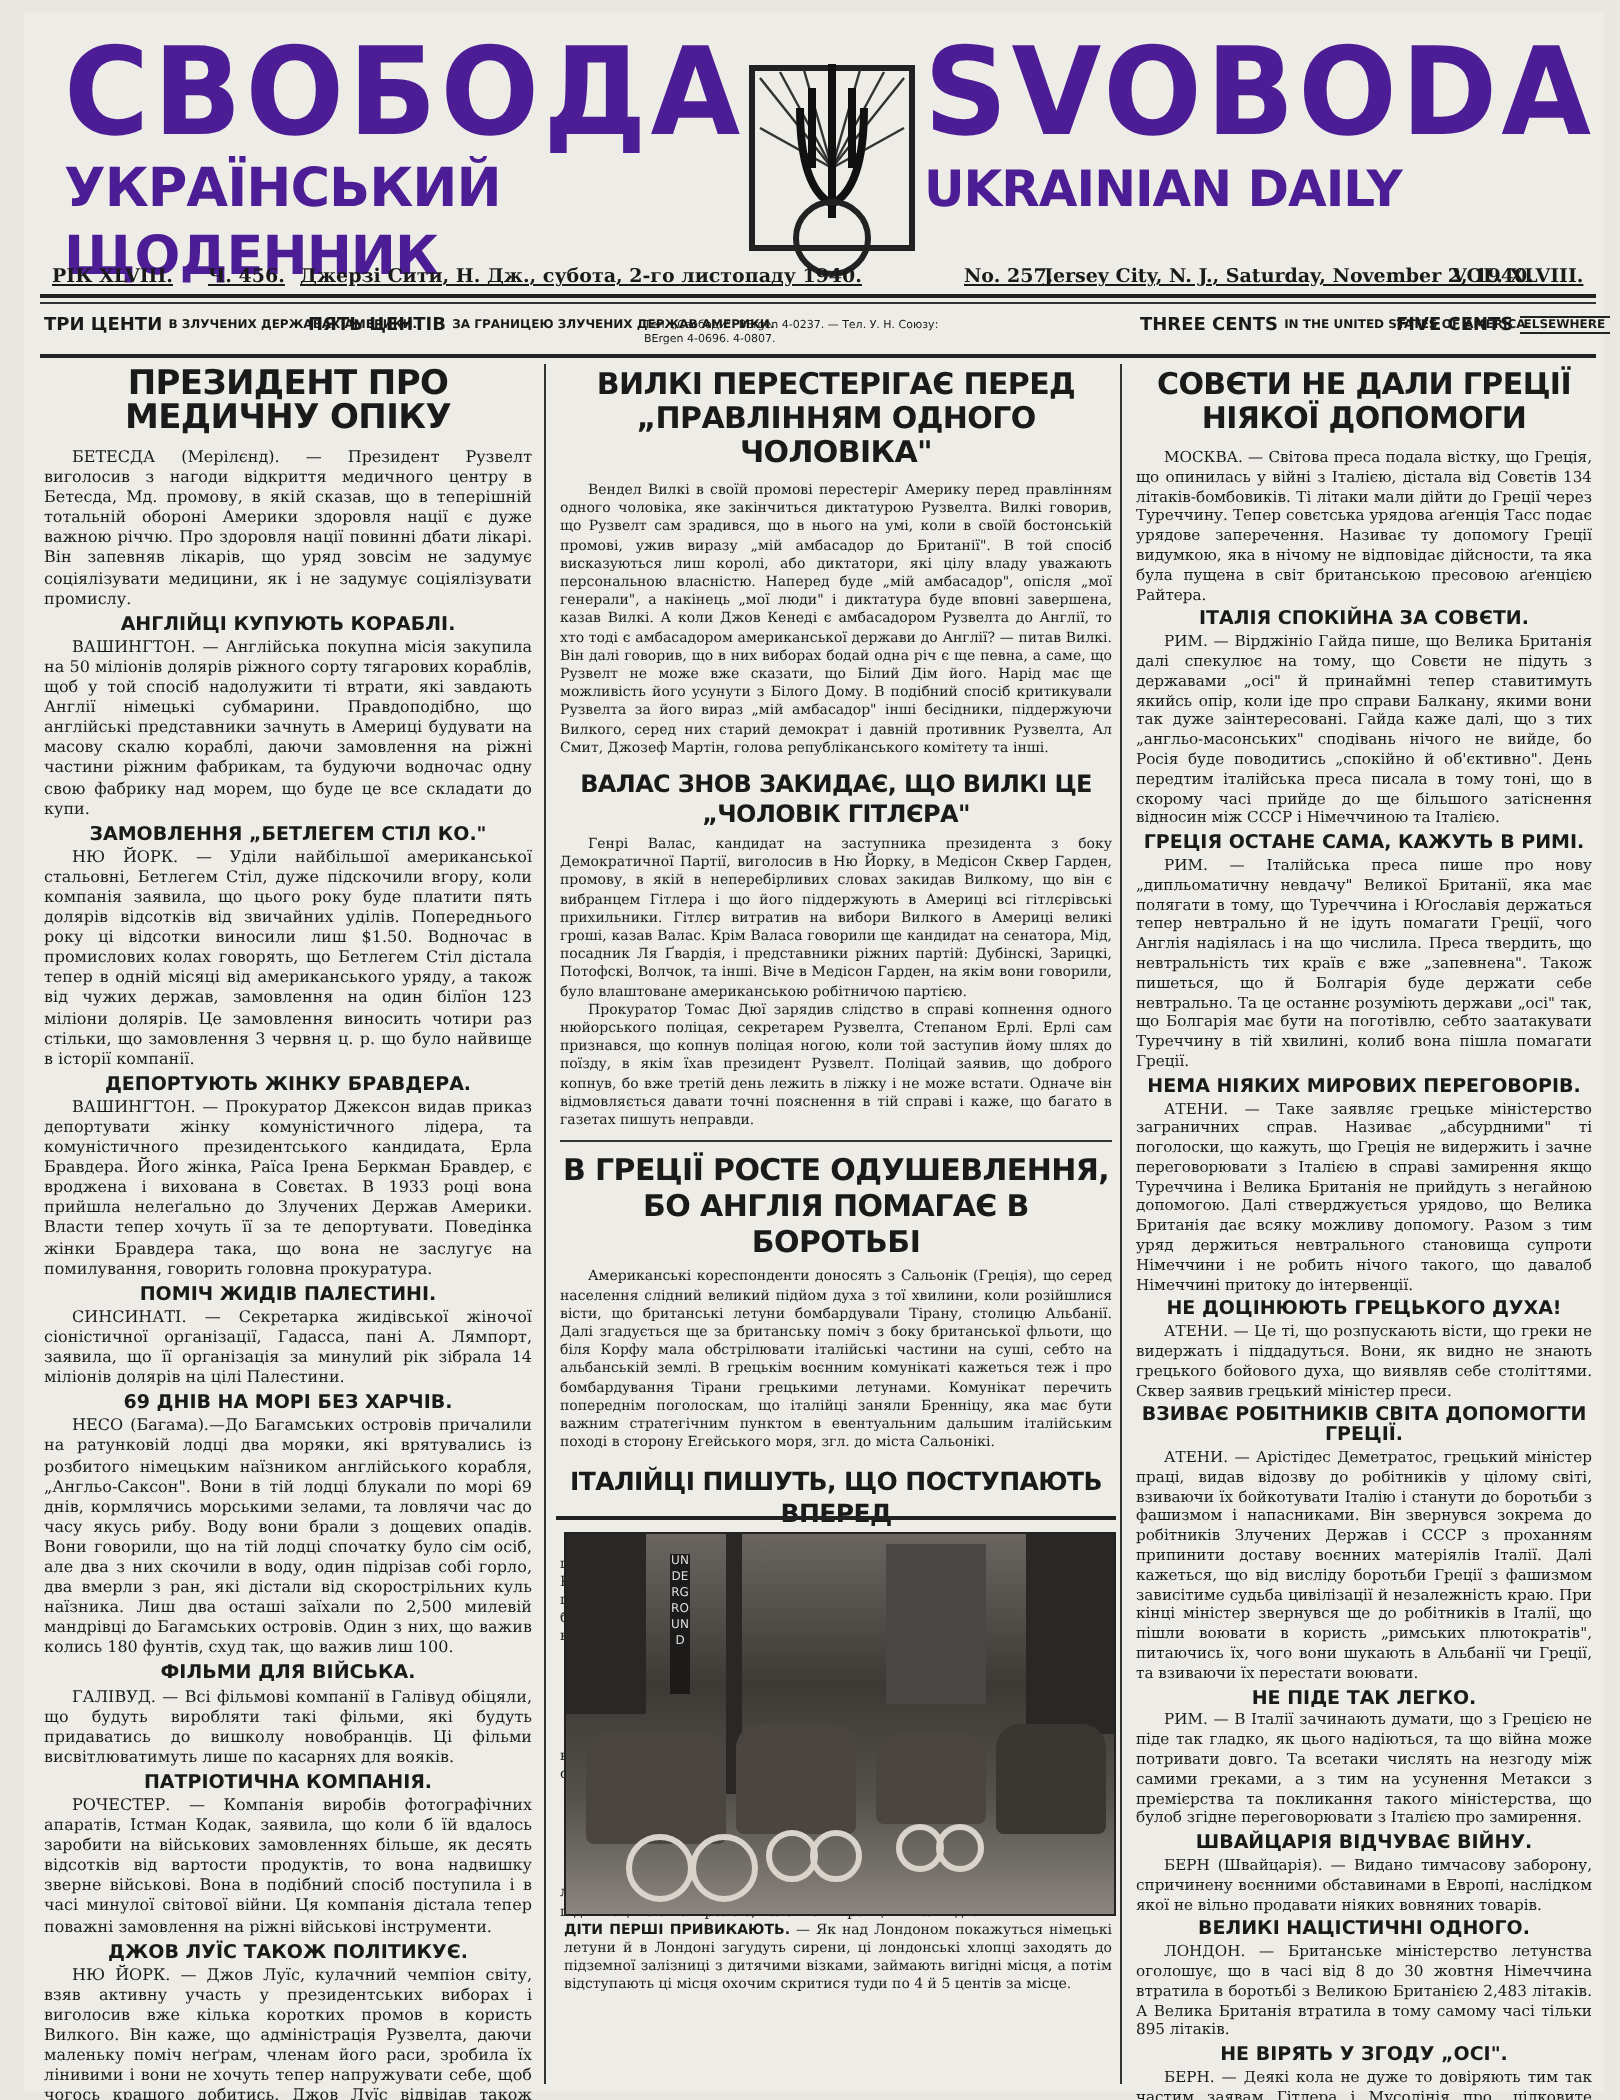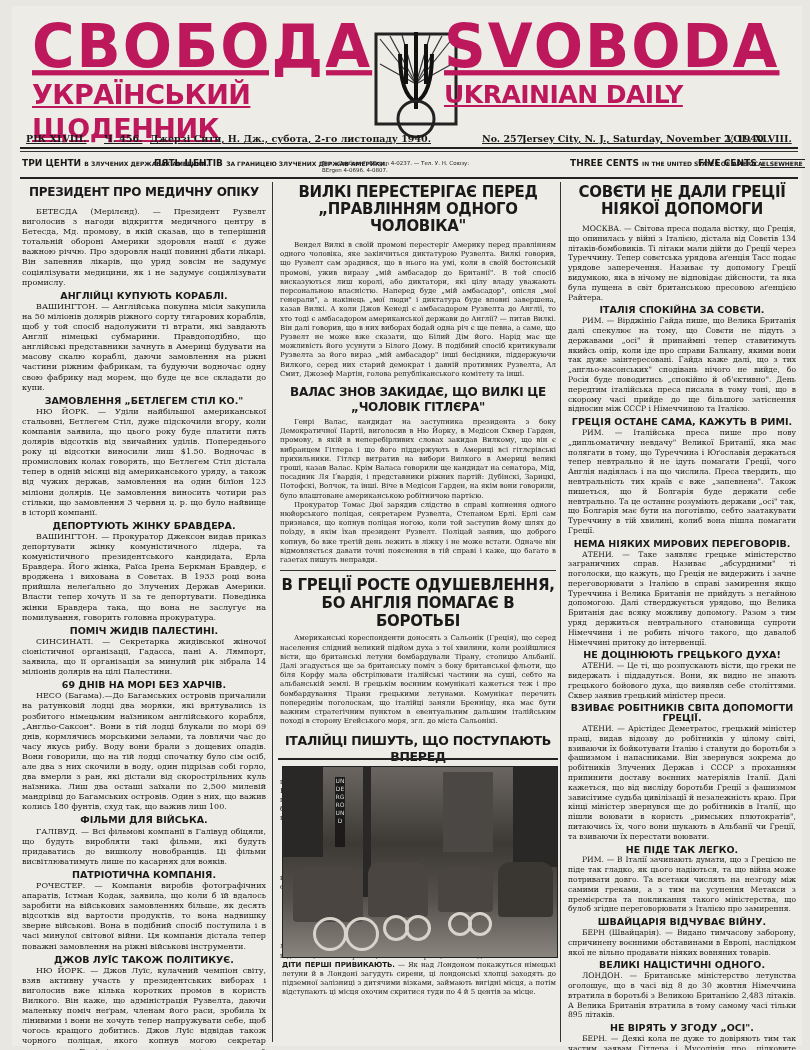--- a/index.html
+++ b/index.html
@@ -1,20 +1,20 @@
 <!DOCTYPE html>
 <html><head>
 <meta charset="utf-8">
 <style>
   html,body{margin:0;padding:0;}
   body{width:810px;height:1050px;background:#e9e7e1;overflow:hidden;font-family:"DejaVu Serif",serif;color:#1a1a1a;}
   .page{position:absolute;left:12px;top:6px;width:790px;height:1040px;background:#eeece6;}
-  .mast-left,.mast-right{position:absolute;top:8px;font-family:"DejaVu Sans",sans-serif;font-weight:bold;color:#be185d;text-decoration:underline;}
+  .mast-left,.mast-right{position:absolute;top:8px;font-family:"DejaVu Sans",sans-serif;font-weight:bold;color:#4c1d95;}
   .mast-left{left:20px;width:340px;}
-  .mast-right{left:432px;width:340px;}
+  .mast-right{left:450px;width:340px;}
   .mast-big{font-size:58px;letter-spacing:2px;line-height:64px;transform:scaleY(1.05);}
   .mast-sub{font-size:27px;line-height:34px;letter-spacing:-0.5px;}
   .emblem{position:absolute;left:358px;top:8px;width:92px;height:130px;}
   .dateline{position:absolute;top:127px;font-size:9.5px;font-weight:bold;white-space:nowrap;text-decoration:underline;}
   .rule{position:absolute;left:8px;width:778px;border-top:2px solid #222;}
   .rule.thin{border-top:1px solid #333;}
   .price{position:absolute;top:152px;font-family:"DejaVu Sans",sans-serif;font-size:9px;font-weight:bold;white-space:nowrap;}
   .price small{font-size:6px;display:inline-block;vertical-align:middle;line-height:7px;text-align:center;}
   .vrule{position:absolute;border-left:1.5px solid #333;}
   .col{position:absolute;font-size:8px;line-height:10.1px;text-align:justify;}
@@ -89,21 +89,21 @@
     <span>FIVE CENTS</span>
     <small style="border-top:1px solid #222;border-bottom:1px solid #222;padding:0 2px">ELSEWHERE</small>
   </div>
 
   <div class="rule" style="top:171px"></div>
 
   <div class="vrule" style="left:260px;top:176px;height:860px"></div>
   <div class="vrule" style="left:548px;top:176px;height:860px"></div>
 
   <div class="col" style="left:10px;top:178px;width:244px">
-    <h2 class="h-big" style="font-size:12px">ПРЕЗИДЕНТ ПРО МЕДИЧНУ ОПІКУ</h2>
+    <h2 class="h-big" style="font-size:17px">ПРЕЗИДЕНТ ПРО МЕДИЧНУ ОПІКУ</h2>
     <p>БЕТЕСДА (Мерілєнд). — Президент Рузвелт виголосив з нагоди відкриття медичного центру в Бетесда, Мд. промову, в якій сказав, що в теперішній тотальній обороні Америки здоровля нації є дуже важною річчю. Про здоровля нації повинні дбати лікарі. Він запевняв лікарів, що уряд зовсім не задумує соціялізувати медицини, як і не задумує соціялізувати промислу.</p>
     <h3>АНГЛІЙЦІ КУПУЮТЬ КОРАБЛІ.</h3>
     <p>ВАШИНГТОН. — Англійська покупна місія закупила на 50 міліонів долярів ріжного сорту тягарових кораблів, щоб у той спосіб надолужити ті втрати, які завдають Англії німецькі субмарини. Правдоподібно, що англійські представники зачнуть в Америці будувати на масову скалю кораблі, даючи замовлення на ріжні частини ріжним фабрикам, та будуючи водночас одну свою фабрику над морем, що буде це все складати до купи.</p>
     <h3>ЗАМОВЛЕННЯ „БЕТЛЕГЕМ СТІЛ КО."</h3>
     <p>НЮ ЙОРК. — Уділи найбільшої американської стальовні, Бетлегем Стіл, дуже підскочили вгору, коли компанія заявила, що цього року буде платити пять долярів відсотків від звичайних уділів. Попереднього року ці відсотки виносили лиш $1.50. Водночас в промислових колах говорять, що Бетлегем Стіл дістала тепер в одній місяці від американського уряду, а також від чужих держав, замовлення на один білїон 123 міліони долярів. Це замовлення виносить чотири раз стільки, що замовлення 3 червня ц. р. що було найвище в історії компанії.</p>
     <h3>ДЕПОРТУЮТЬ ЖІНКУ БРАВДЕРА.</h3>
     <p>ВАШИНГТОН. — Прокуратор Джексон видав приказ депортувати жінку комуністичного лідера, та комуністичного президентського кандидата, Ерла Бравдера. Його жінка, Раїса Ірена Беркман Бравдер, є вроджена і вихована в Совєтах. В 1933 році вона прийшла нелеґально до Злучених Держав Америки. Власти тепер хочуть її за те депортувати. Поведінка жінки Бравдера така, що вона не заслугує на помилування, говорить головна прокуратура.</p>
     <h3>ПОМІЧ ЖИДІВ ПАЛЕСТИНІ.</h3>
     <p>СИНСИНАТІ. — Секретарка жидівської жіночої сіоністичної організації, Гадасса, пані А. Лямпорт, заявила, що її організація за минулий рік зібрала 14 міліонів долярів на цілі Палестини.</p>
     <h3>69 ДНІВ НА МОРІ БЕЗ ХАРЧІВ.</h3>

